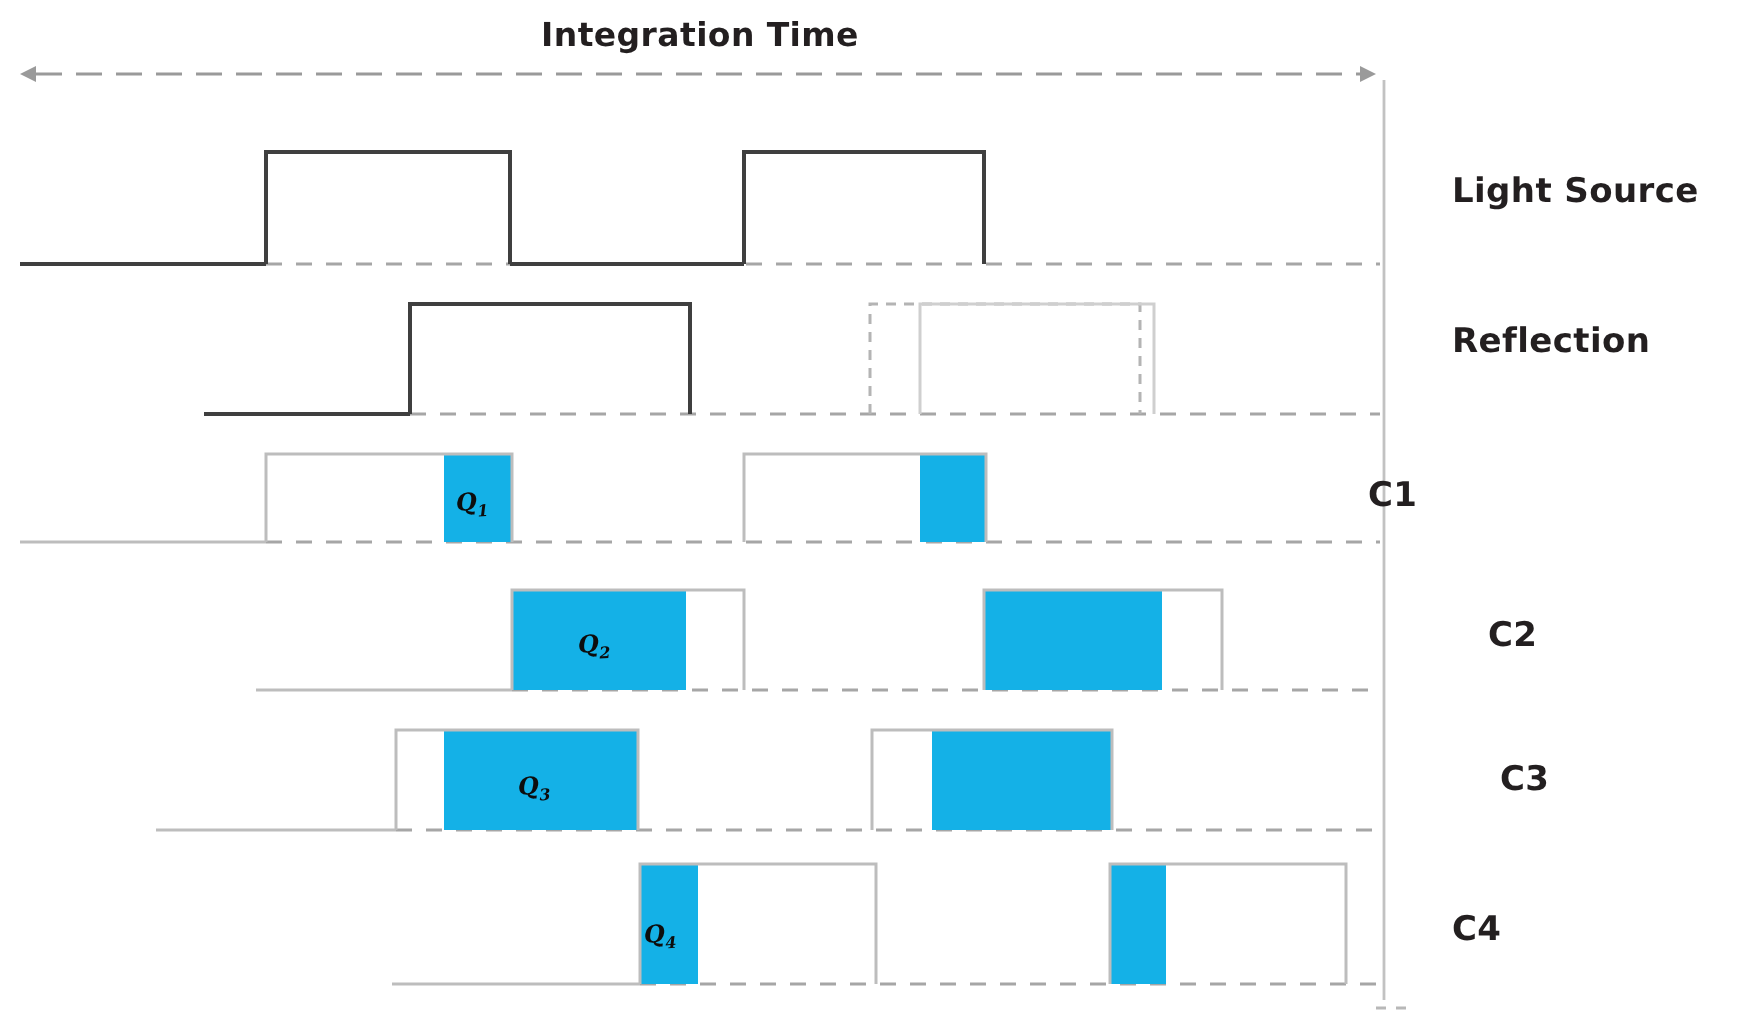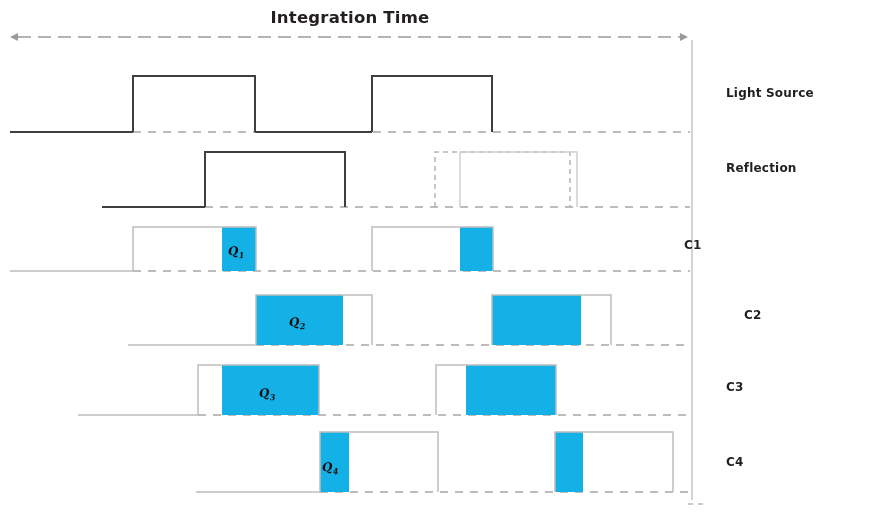--- a/index.html
+++ b/index.html
@@ -10,21 +10,21 @@
     overflow:hidden;
     position:relative;
   }
   #stage{position:absolute;left:0;top:0;width:877px;height:518px;}
   #diagram{position:absolute;left:0;top:0;width:877px;height:518px;}
 
   .lbl{
     position:absolute;
     font-family:"DejaVu Sans", sans-serif;
     font-weight:bold;
-    font-size:12px;
+    font-size:17px;
     color:#231f20;
     letter-spacing:0.2px;
     white-space:nowrap;
   }
   .title{
     position:absolute;
     font-family:"DejaVu Sans", sans-serif;
     font-weight:bold;
     font-size:16.5px;
     color:#231f20;
@@ -116,21 +116,21 @@
       </g>
   </svg>
 
   <div class="title" style="left:0px;top:8px;width:700px;">Integration Time</div>
 
   <div id="row-labels">
       <div class="lbl" style="left: 726px; top: 86px;">Light Source</div>
       <div class="lbl" style="left: 726px; top: 161px; text-align: right;">Reflection</div>
       <div class="lbl" style="left: 684px; top: 238px;">C1</div>
       <div class="lbl" style="left: 744px; top: 308px;">C2</div>
-      <div class="lbl" style="left: 726px; top: 380px;">C3</div>
+      <div class="lbl" style="left: 750px; top: 380px;">C3</div>
       <div class="lbl" style="left: 726px; top: 455px;">C4</div>
     </div>
   <div id="q-labels">
       <div class="qlbl" style="left: 228px; top: 244px;"><span>Q</span><span class="qsub">1</span></div>
       <div class="qlbl" style="left: 289px; top: 315px;"><span>Q</span><span class="qsub">2</span></div>
       <div class="qlbl" style="left: 259px; top: 386px;"><span>Q</span><span class="qsub">3</span></div>
       <div class="qlbl" style="left: 322px; top: 460px;"><span>Q</span><span class="qsub">4</span></div>
     </div>
 
 </div>

